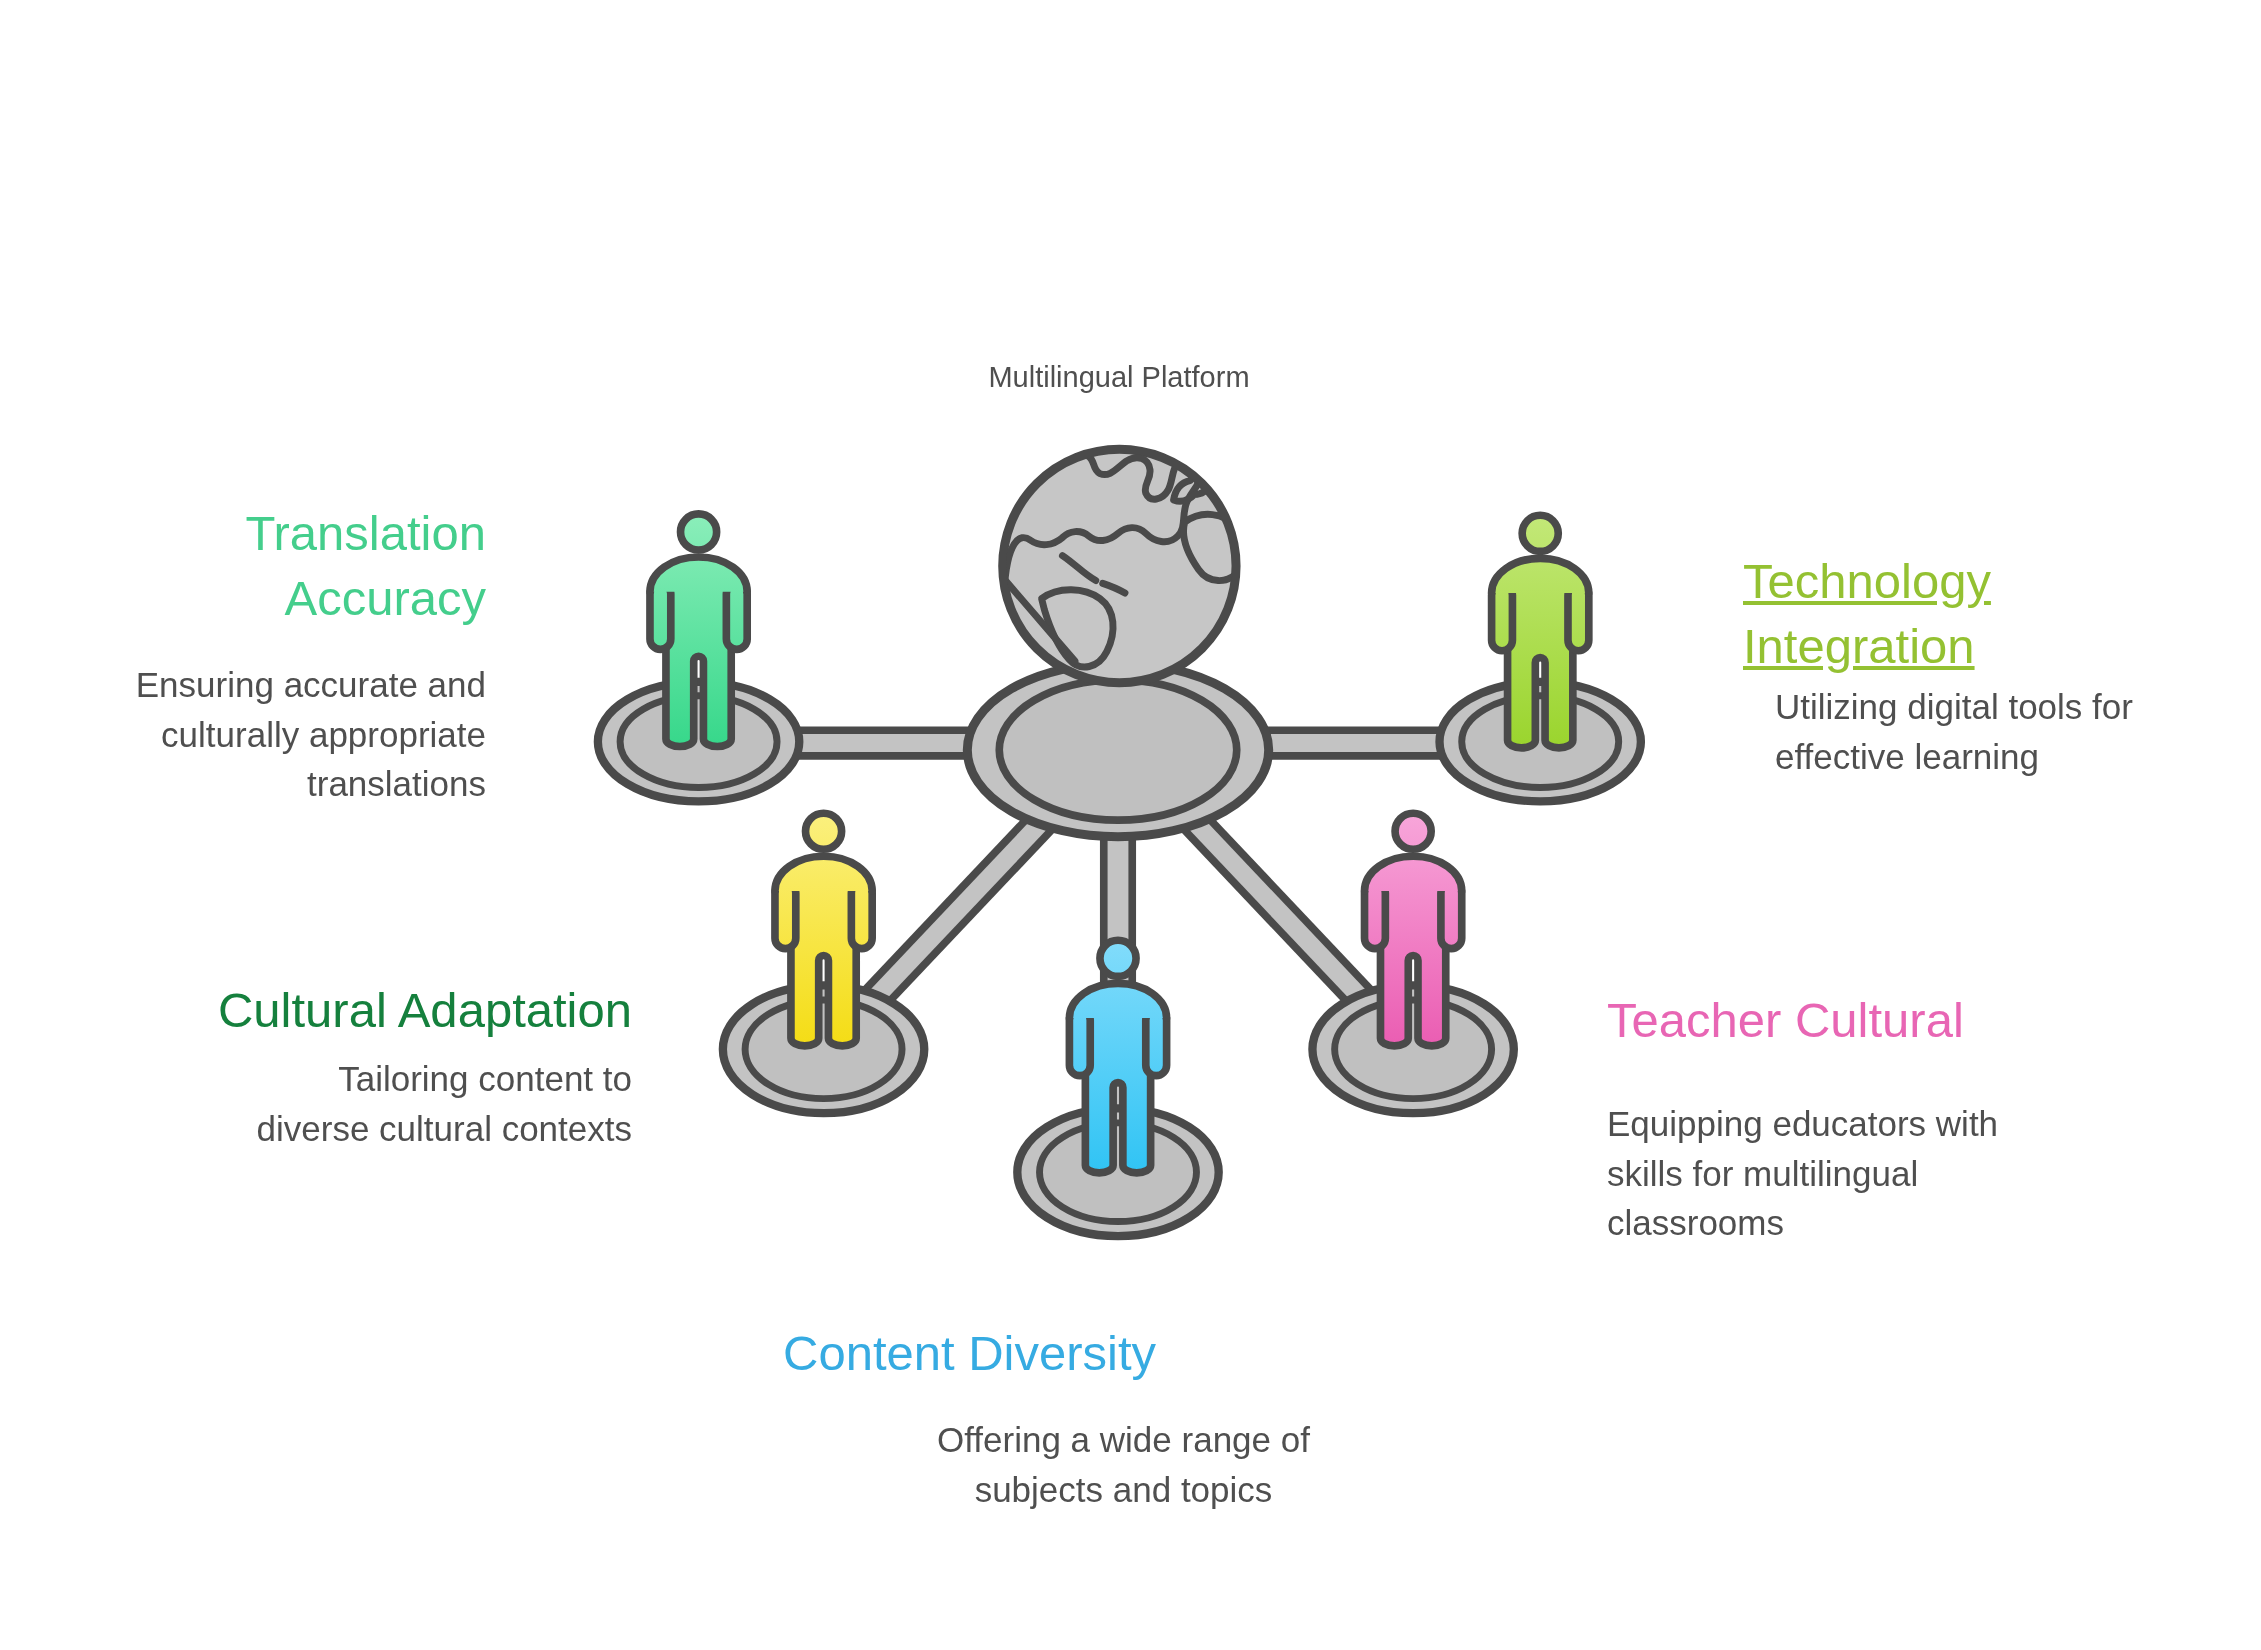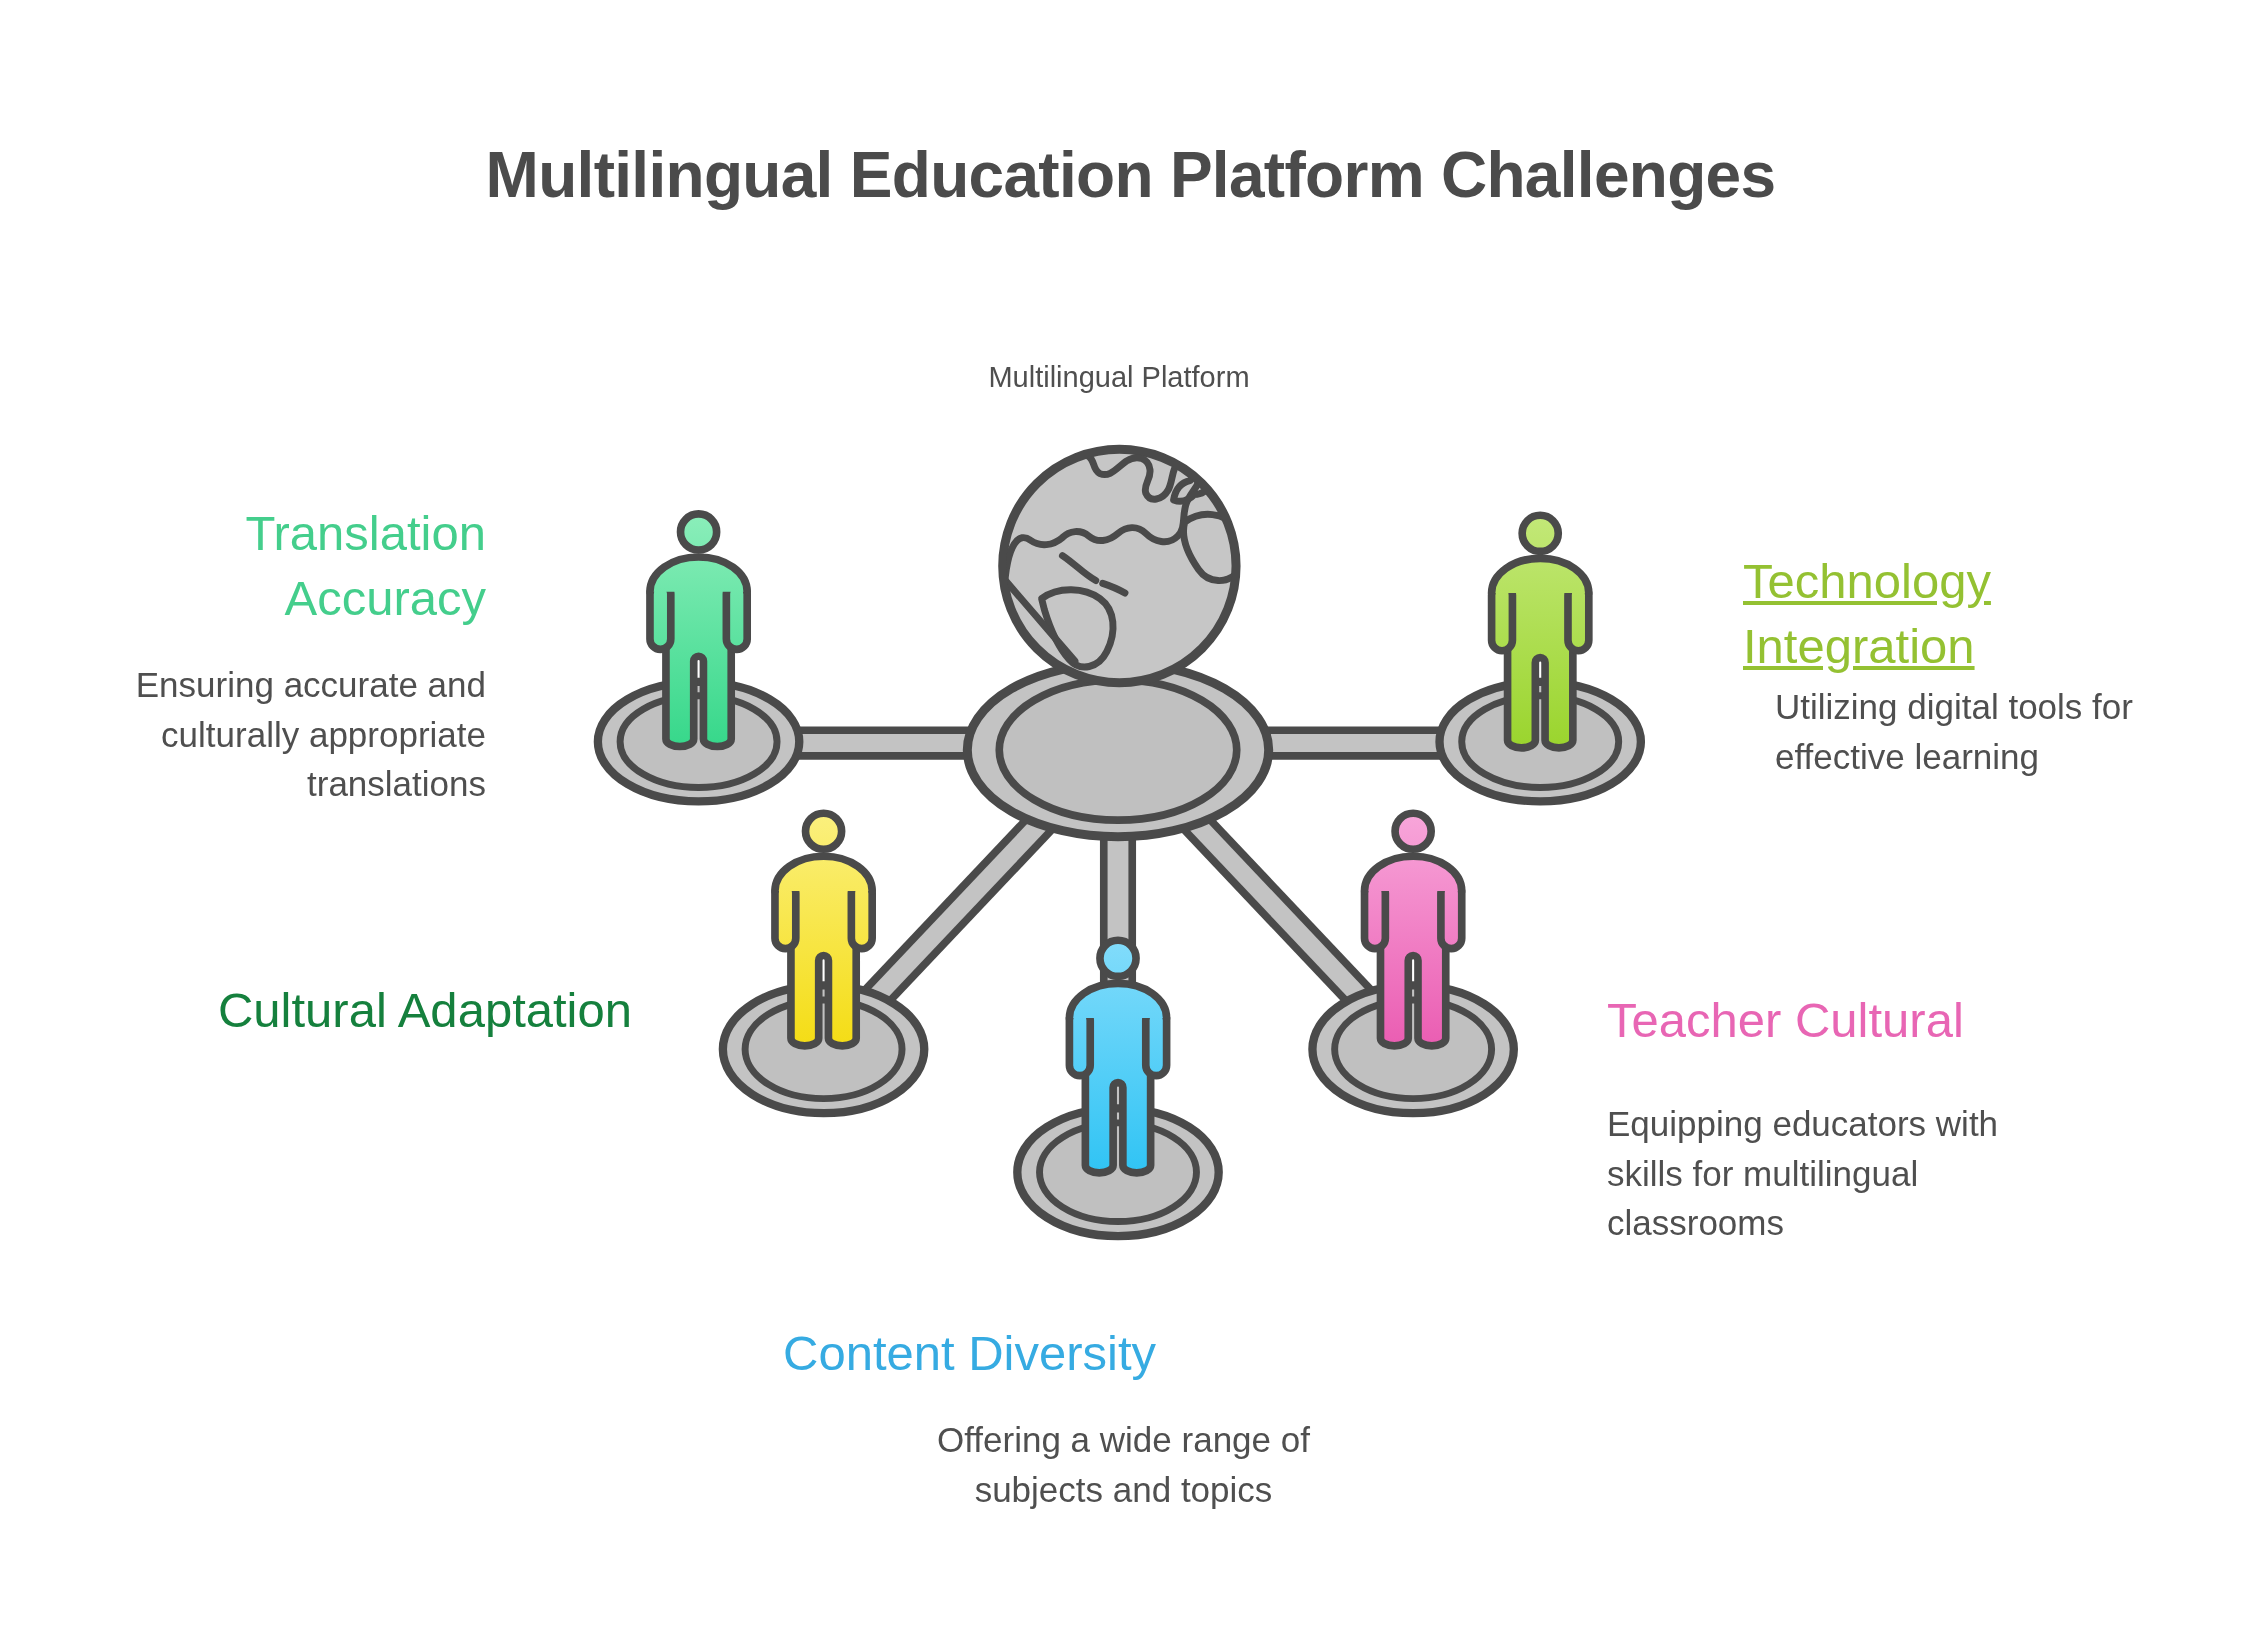--- a/index.html
+++ b/index.html
@@ -152,36 +152,37 @@
       <ellipse cx="2035" cy="1511" rx="113" ry="71" fill="#c0c0c0" stroke="#4a4a4a" stroke-width="10"></ellipse>
     </g>
 
     <use href="#person-shape" transform="translate(931,740)" fill="url(#g-green)"></use>
     <use href="#person-shape" transform="translate(2143,742)" fill="url(#g-lime)"></use>
     <use href="#person-shape" transform="translate(1111,1171)" fill="url(#g-yellow)"></use>
     <use href="#person-shape" transform="translate(1535,1354)" fill="url(#g-blue)"></use>
     <use href="#person-shape" transform="translate(1960,1171)" fill="url(#g-pink)"></use>
   </svg>
 
-  <div class="txt page-title">Multilingual Education Platform Challenges</div>
 
   <div class="txt hub-label">Multilingual Platform</div>
 
   <div class="txt heading tl-heading" style="color: rgb(68, 206, 140);">Translation
 Accuracy</div>
   <div class="txt desc tl-desc">Ensuring accurate and
 culturally appropriate
 translations</div>
 
   <div class="txt heading tr-heading" style="color: rgb(148, 193, 50);">Technology
 Integration</div>
   <div class="txt desc tr-desc">Utilizing digital tools for
 effective learning</div>
 
   <div class="txt heading bl-heading" style="color: #15803d;">Cultural Adaptation</div>
+  <div class="txt desc bl-desc">Tailoring content to
+diverse cultural contexts</div>
 
   <div class="txt heading br-heading" style="color: rgb(232, 102, 180);">Teacher Cultural</div>
   <div class="txt desc br-desc">Equipping educators with
 skills for multilingual
 classrooms</div>
 
   <div class="txt heading bc-heading" style="color: rgb(54, 171, 226);">Content Diversity</div>
   <div class="txt desc bc-desc">Offering a wide range of
 subjects and topics</div>
 

